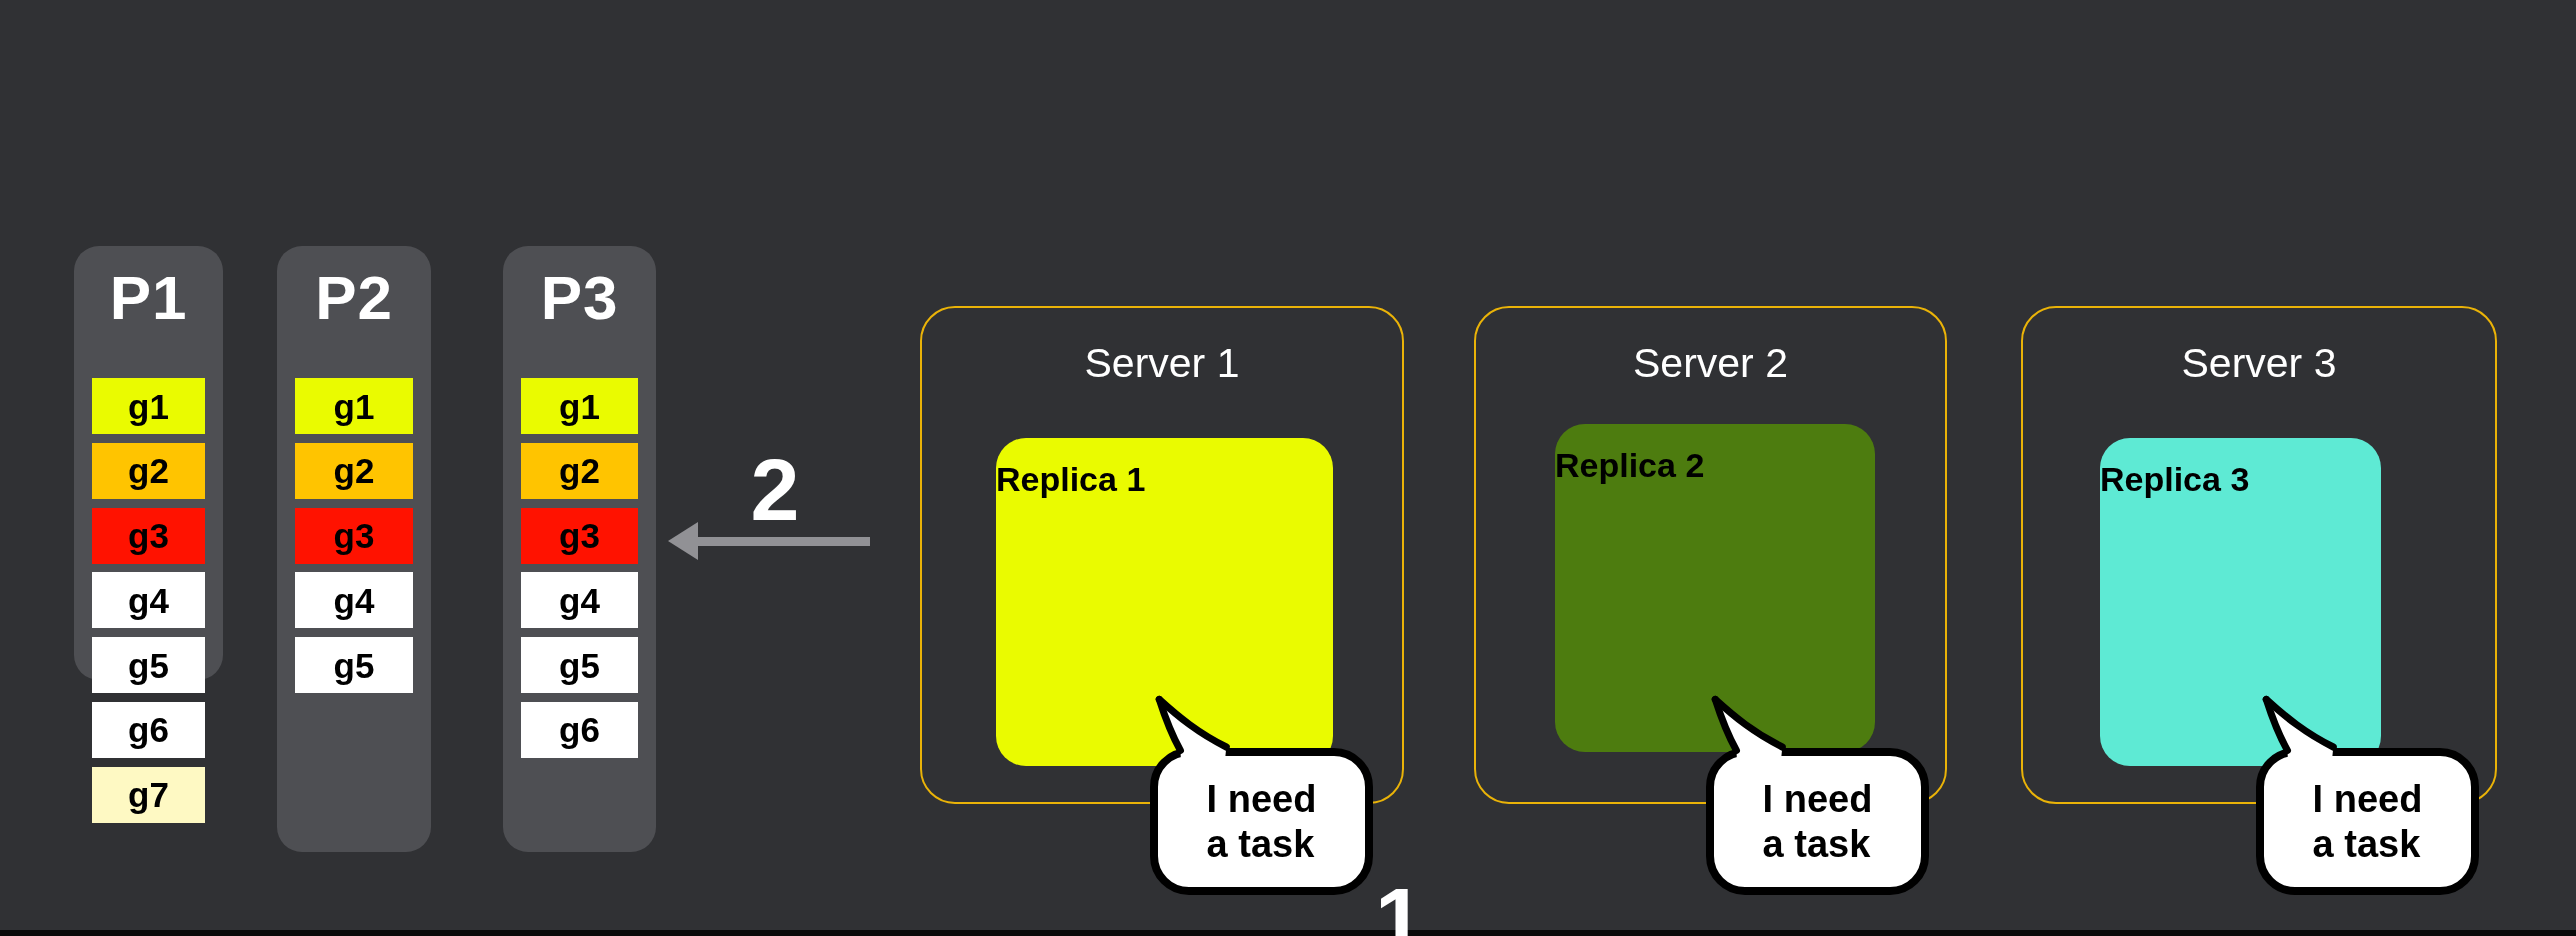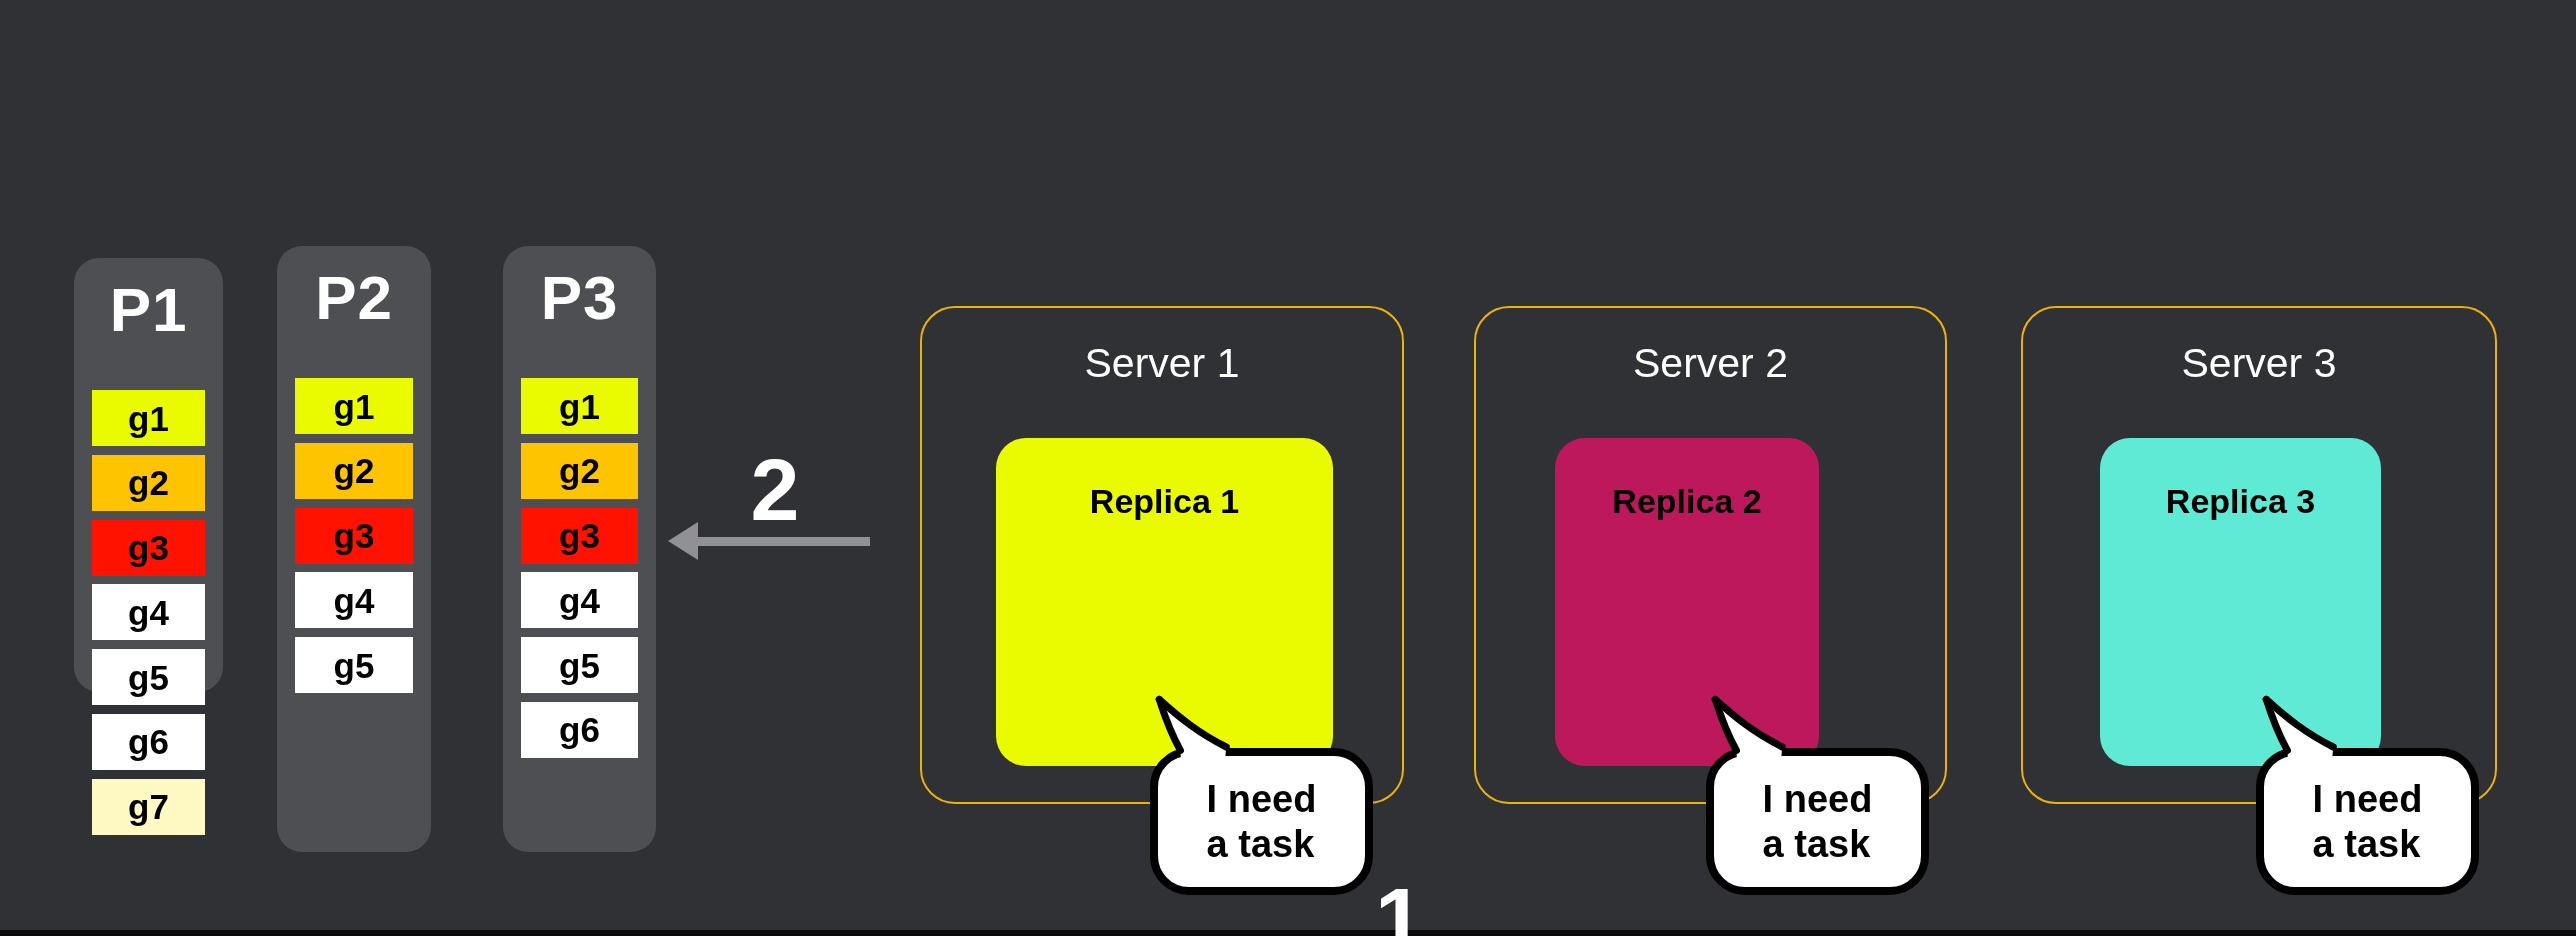--- a/index.html
+++ b/index.html
@@ -65,22 +65,22 @@
     color:#fff;
     font-size:41px;
     font-weight:500;
     line-height:1;
   }
   .replica{
     position:absolute;
     border-radius:30px;
   }
   .replica-title{
-    margin-top:46px;
-    text-align:center;
+    margin-top:24px;
+    text-align:left;
     color:#000;
     font-size:34px;
     font-weight:700;
     line-height:1;
   }
   
   .bubble{
     position:absolute;
     width:223px;height:147px;
     box-sizing:border-box;
@@ -100,21 +100,21 @@
   .bubble-text span{display:block;}
   .tail{position:absolute;z-index:6;}
   .bottom-bar{
     position:absolute;left:0;top:930px;width:2576px;height:7px;
     background:#0a0a0a;z-index:3;
   }
 </style>
 </head>
 <body>
 
-<div class="partition" style="left:74px;top:258px;width:149px;height:434px;">
+<div class="partition" style="left:74px;top:246px;width:149px;height:434px;">
   <div class="p-title">P1</div>
   <div class="rows">
     <div class="task-row" style="background-color: rgb(234, 251, 0);">
         <span>g1</span>
       </div>
     <div class="task-row" style="background-color: rgb(255, 196, 0);">
         <span>g2</span>
       </div>
     <div class="task-row" style="background-color: rgb(255, 18, 0);">
         <span>g3</span>
@@ -187,21 +187,21 @@
 
 <div class="server" style="left:920px;top:306px;width:484px;height:498px;">
   <div class="server-title">Server 1</div>
   <div class="replica" style="left: 74px; top: 130px; width: 337px; height: 328px; background-color: rgb(234, 251, 0);">
     <div class="replica-title">Replica 1</div>
   </div>
 </div>
 
 <div class="server" style="left:1474px;top:306px;width:473px;height:498px;">
   <div class="server-title">Server 2</div>
-  <div class="replica" style="left: 79px; top: 130px; width: 264px; height: 328px; background-color: #be185d;">
+  <div class="replica" style="left: 79px; top: 116px; width: 320px; height: 328px; background-color: #4d7c0f;">
     <div class="replica-title">Replica 2</div>
   </div>
 </div>
 
 <div class="server" style="left:2021px;top:306px;width:476px;height:498px;">
   <div class="server-title">Server 3</div>
   <div class="replica" style="left: 77px; top: 130px; width: 281px; height: 328px; background-color: #5eead4;">
     <div class="replica-title">Replica 3</div>
   </div>
 </div>

